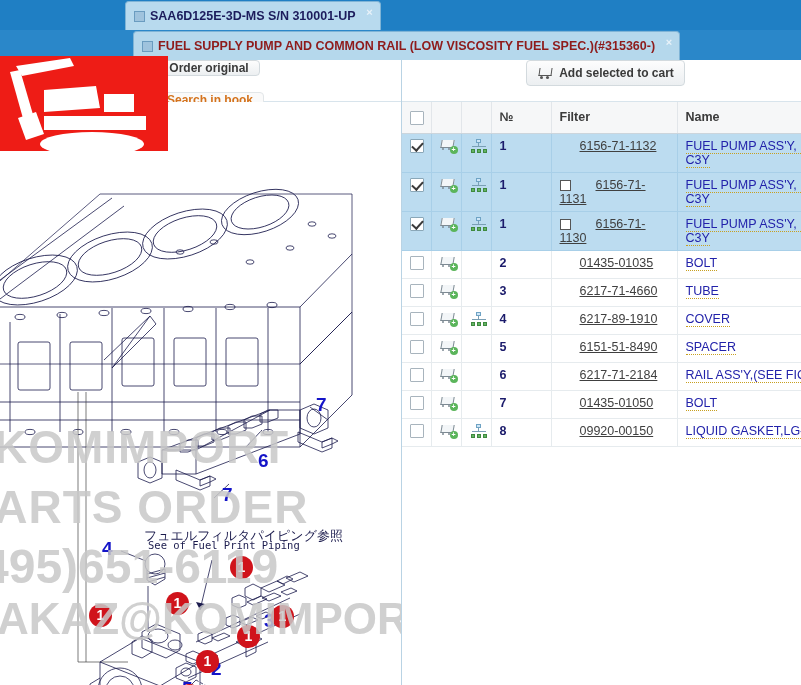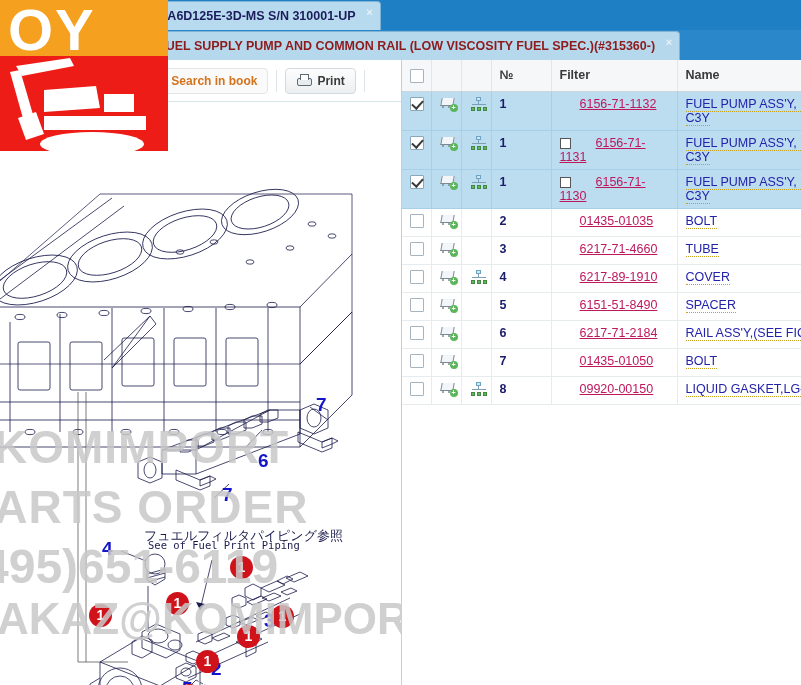--- a/index.html
+++ b/index.html
@@ -65,21 +65,21 @@
     position: absolute; left: 403px; top: 60px;
     width: 6px; height: 625px; background: #3b8fcd;
   }
 
   
   .toolbar {
     position: relative; height: 42px;
     background: #ffffff;
     border-bottom: 1px solid #d8e4ec;
     display: flex; align-items: center;
-    padding: 0 6px; gap: 8px;
+    padding: 0 6px; gap: 8px; flex-direction: column;
   }
   .tbtn {
     display: inline-flex; align-items: center; gap: 6px;
     height: 26px; padding: 0 10px;
     background: linear-gradient(#fdfdfd,#eceff1);
     border: 1px solid #d3dade; border-radius: 4px;
     font-size: 12px; font-weight: bold; color: #3b3b3b;
     white-space: nowrap; cursor: pointer;
   }
   .tbtn.search { color: #d4731d; border-color: #e2e6e8; background:#fafafa; }
@@ -172,21 +172,21 @@
     background:#5bb55b; color:#fff; font-size:7px; line-height:8px; text-align:center; font-weight:bold;}
   .mini-tree { display:inline-block; width:18px; height:14px; position:relative; cursor:pointer; }
   .mini-tree i { position:absolute; display:block; background:#63b463; border:1px solid #3f8a3f; }
   .mini-tree .tn { width:5px; height:4px; top:0; left:6px; background:#cfe6f7; border-color:#6fa3c4; }
   .mini-tree .b1 { width:4px; height:4px; bottom:0; left:1px; }
   .mini-tree .b2 { width:4px; height:4px; bottom:0; left:7px; }
   .mini-tree .b3 { width:4px; height:4px; bottom:0; left:13px; }
   .mini-tree .bar{ width:14px; height:1px; top:7px; left:2px; background:#7a9fb5; border:none;}
   .mini-tree .stem{ width:1px; height:3px; top:4px; left:8px; background:#7a9fb5; border:none;}
 
-  .lnk { color:#be185d; text-decoration:underline; cursor:pointer;padding-left:20px; }
+  .lnk { color:#404040; text-decoration:underline; cursor:pointer;padding-left:20px; }
   .name-lnk { color:#2222aa; text-decoration:none; border-bottom:1px dotted #c8a020; cursor:pointer; }
   .inline-cb { width:11px; height:11px; border:1.3px solid #555; background:#fff;
     display:inline-block; margin-right:5px; vertical-align:middle; cursor:pointer; }
 </style>
 </head>
 <body>
 
 <div id="app">
 
   <div class="tabstrip row1"></div>
@@ -401,41 +401,44 @@
       <div style="position:absolute;left:196px;top:548px;width:23px;height:23px;border-radius:50%;background:#d0131b;color:#fff;font-size:14px;font-weight:bold;text-align:center;line-height:23px;">1</div>
       <div style="position:absolute;left:178px;top:582px;width:23px;height:23px;border-radius:50%;background:#d0131b;color:#fff;font-size:14px;font-weight:bold;text-align:center;line-height:23px;">1</div>
 
       <div class="wm wm-grey wm-1">KOMIMPORT</div>
       <div class="wm wm-grey wm-2">PARTS ORDER</div>
       <div class="wm wm-grey wm-3">(495)651-6119</div>
       <div class="wm wm-grey wm-4">ZAKAZ@KOMIMPORT.RU</div>
     </div>
   </div>
 
-  <div class="logo-orange">
-    <div class="oy">OY</div>
-  </div>
   <div class="logo-red">
     <svg width="168" height="95" viewBox="0 0 168 95">
       <g fill="#ffffff">
         <path d="M16 10 L70 2 L74 10 L22 20 Z"></path>
         <path d="M10 16 L20 14 L34 62 L24 66 Z"></path>
         <path d="M18 62 L36 56 L44 78 L26 84 Z"></path>
         <path d="M44 34 L96 30 L100 52 L44 56 Z"></path>
         <path d="M104 38 L134 38 L134 56 L104 56 Z"></path>
         <path d="M44 60 L146 60 L146 74 L44 74 Z"></path>
         <ellipse cx="92" cy="88" rx="52" ry="12"></ellipse>
       </g>
     </svg>
   </div>
 
   <div class="split-bar"></div>
 
   <div class="panel-right">
 
+    <div class="toolbar" style="padding-left:14px;">
+      <div class="tbtn plain">
+        <span class="ico ico-cartbtn"></span>
+        <span>Add selected to cart</span>
+      </div>
+    </div>
 
     <div class="tbl-scroll">
       <table class="parts">
         <thead>
           <tr>
             <th class="c-chk">
               <span class="cbox"></span>
             </th>
             <th class="c-cart"></th>
             <th class="c-tree"></th>

